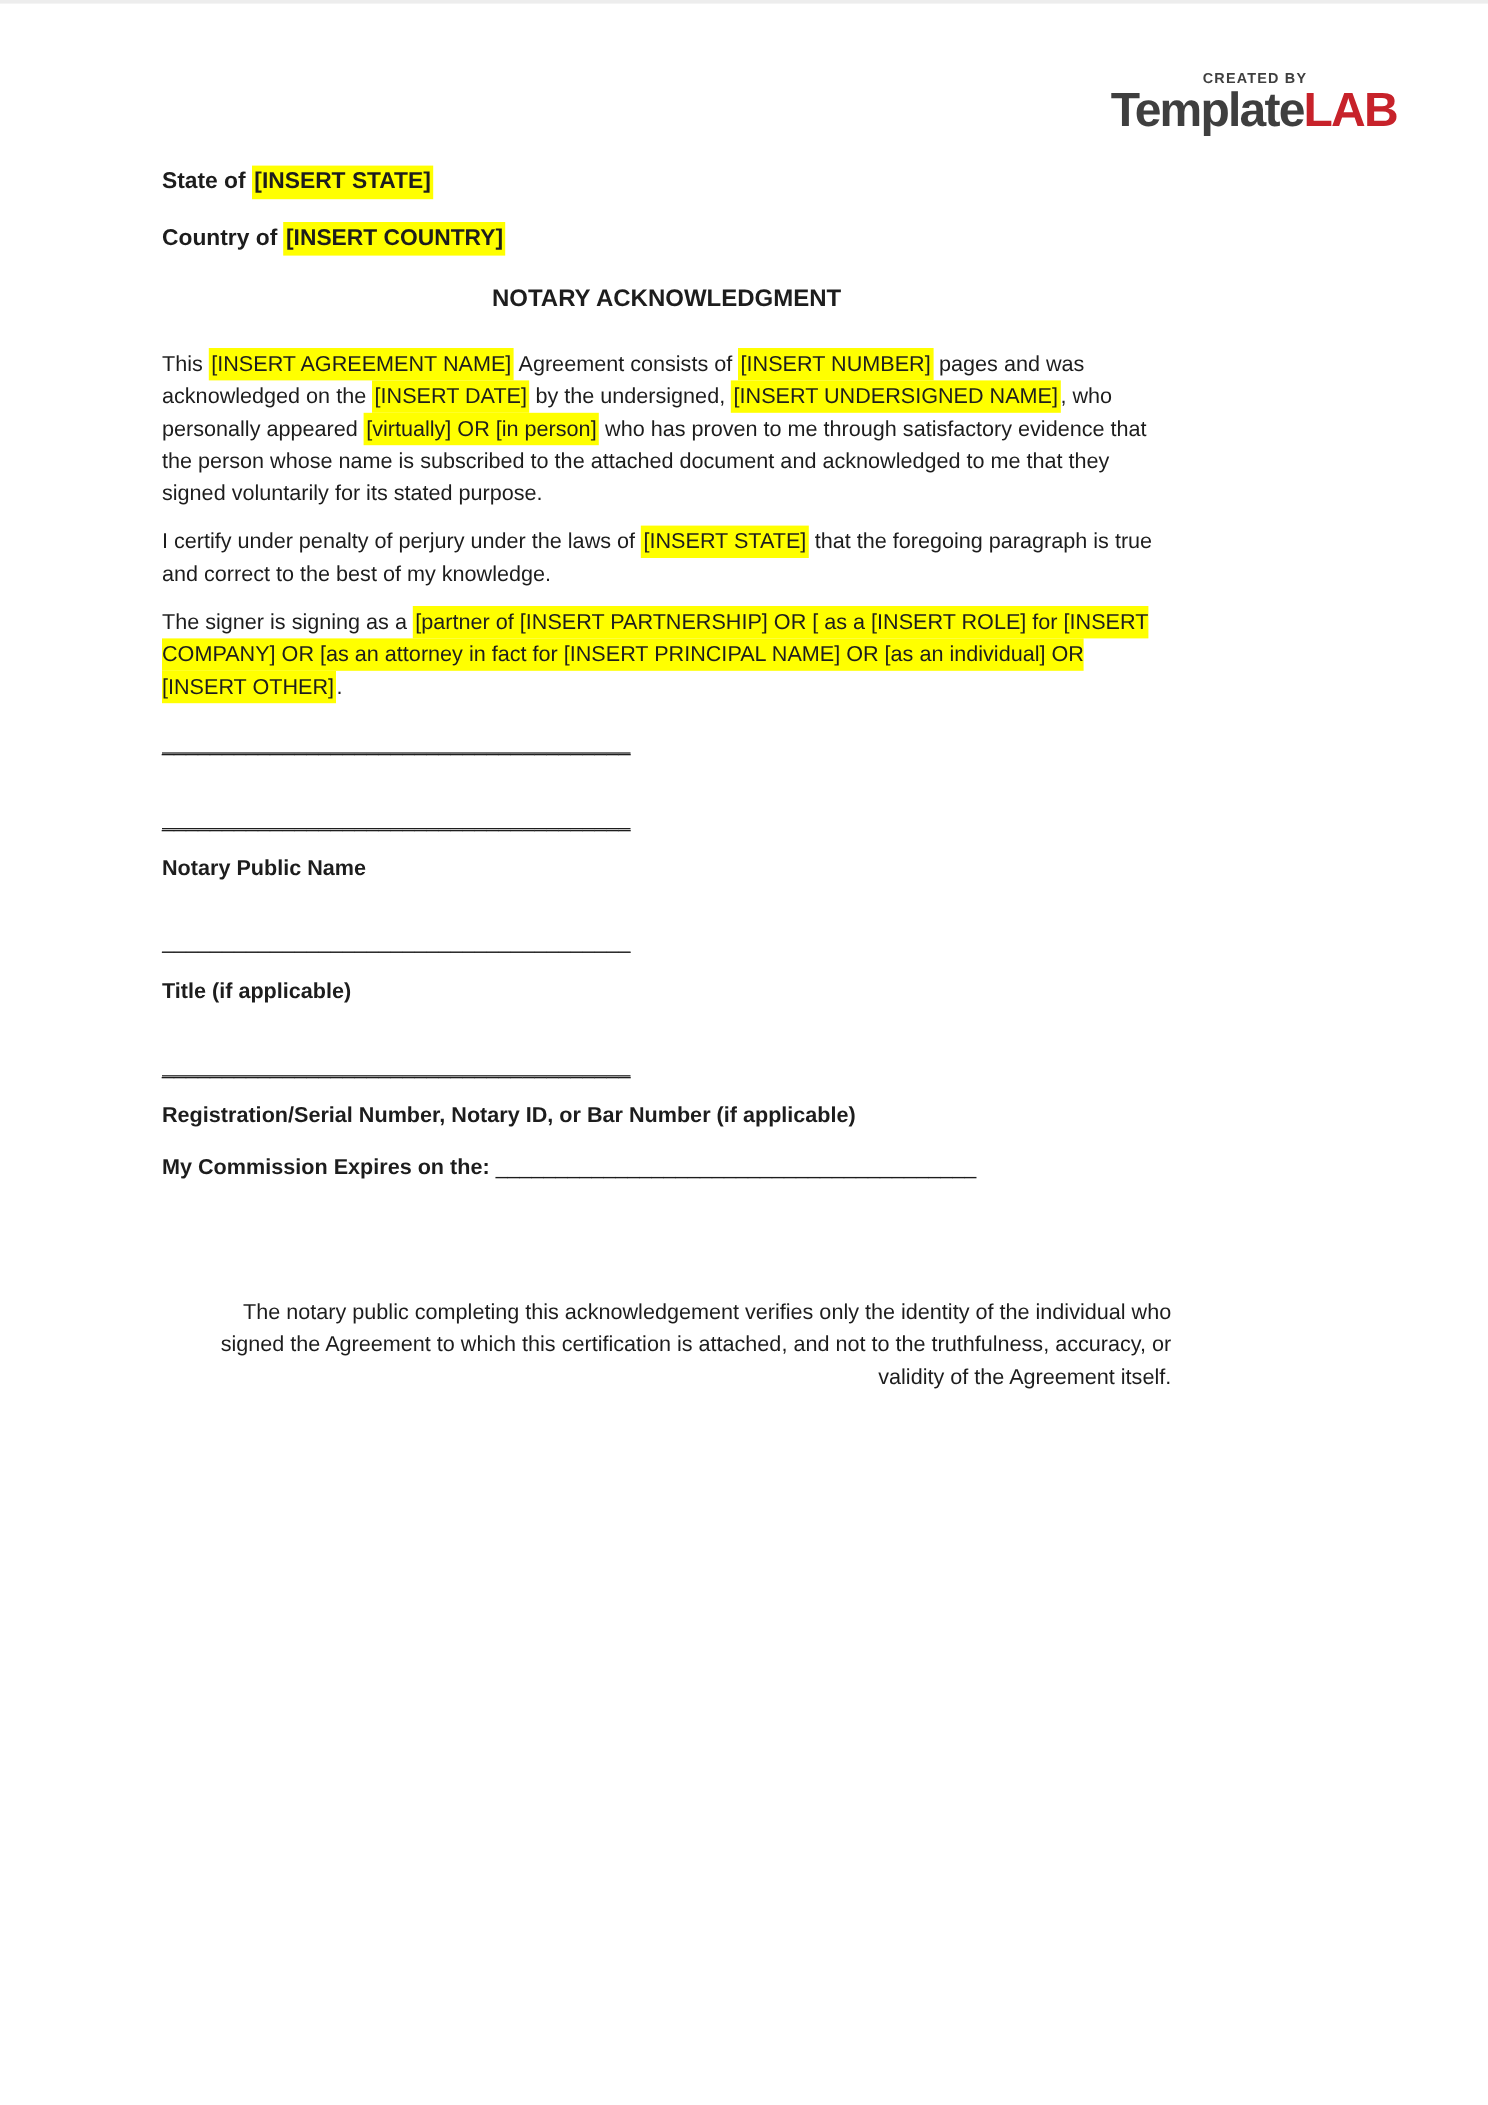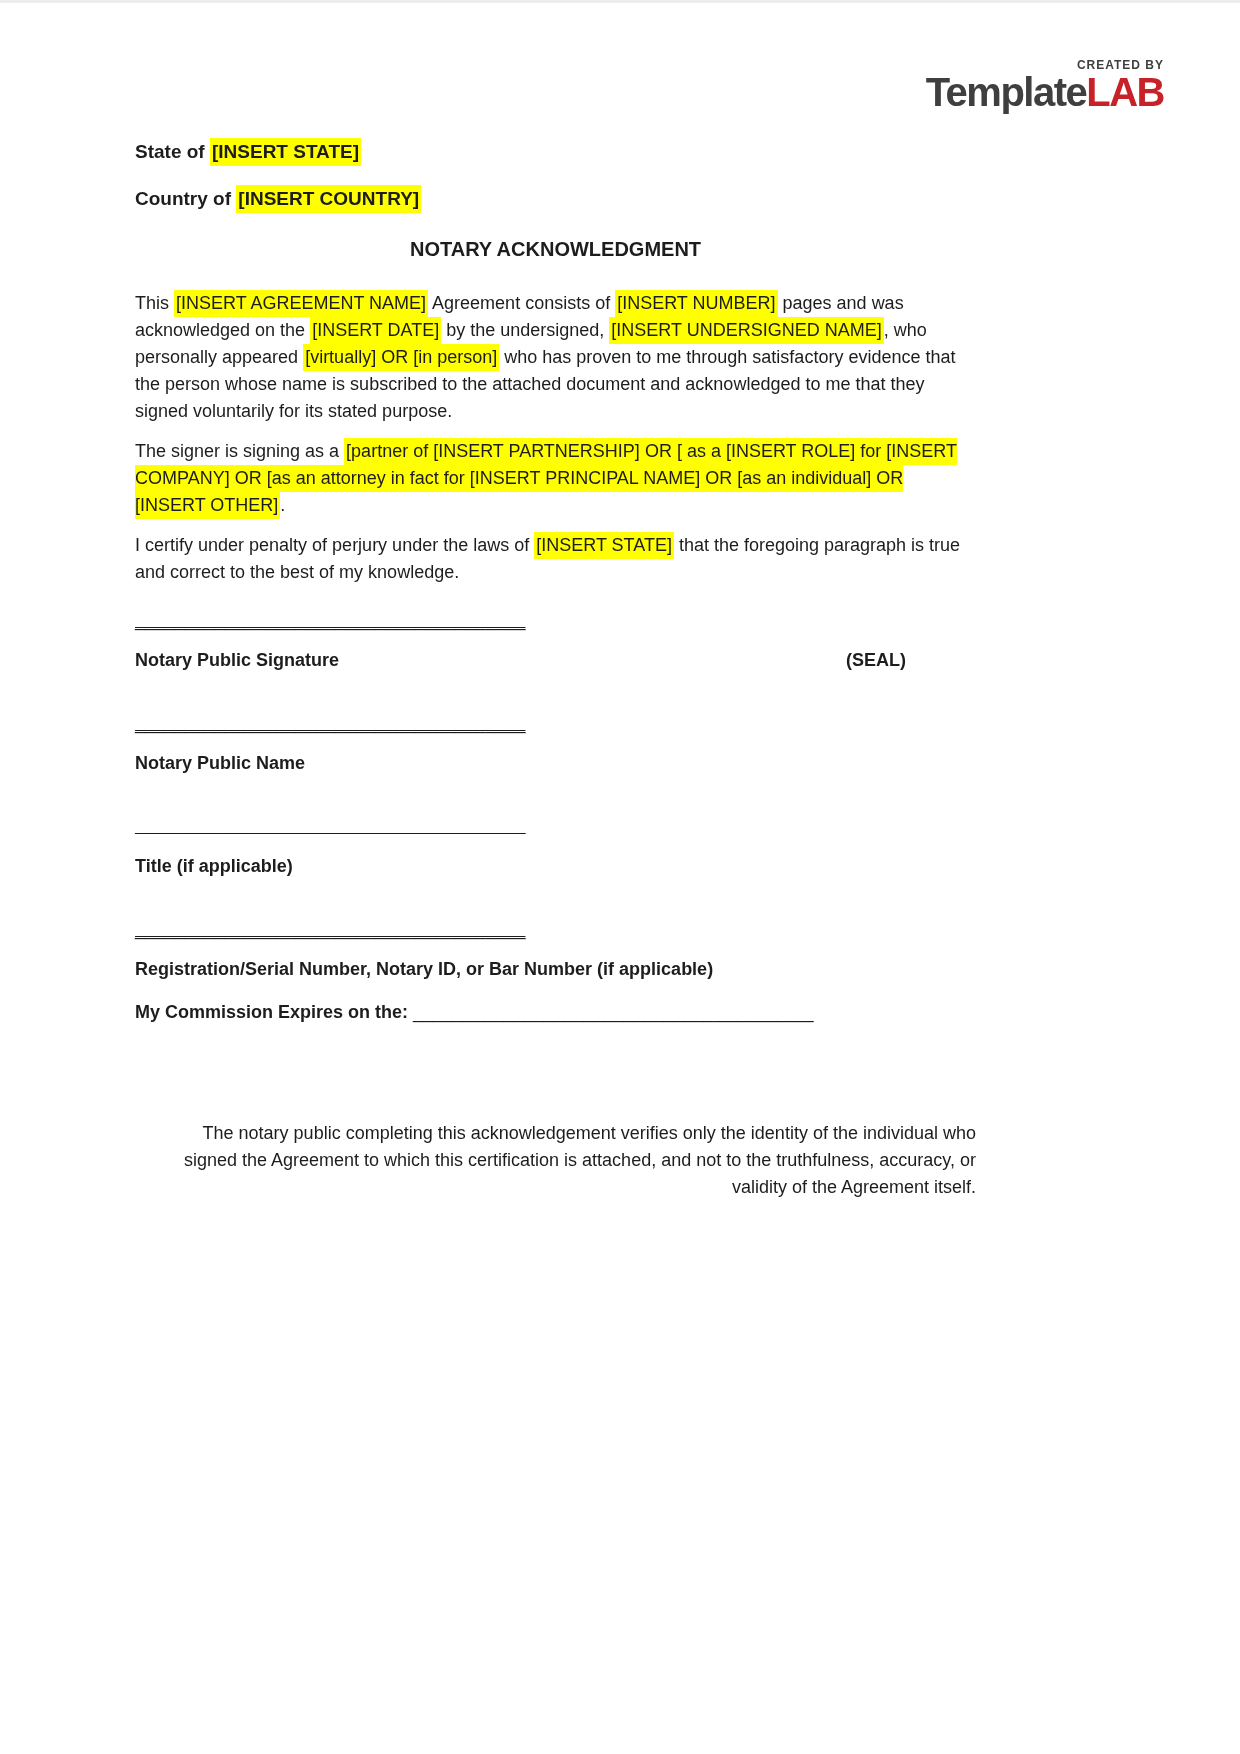--- a/index.html
+++ b/index.html
@@ -8,21 +8,21 @@
     width:1240px;height:1754px;
     background:#ffffff;
     border-top:3px solid #ededed;
     box-sizing:border-box;
     font-family:"Liberation Sans",sans-serif;
     color:#1d1d1d;
     overflow:hidden;
   }
   .logo{
     position:absolute;top:56px;right:76px;
-    text-align:right;line-height:1;
+    text-align:center;line-height:1;
   }
   .logo .created-by{
     display:block;
     font-size:12px;font-weight:bold;letter-spacing:1px;
     color:var(--brand-primary);
     margin:0 0 1px 2px;
   }
   .logo .brand{
     font-size:40px;font-weight:bold;letter-spacing:-1.5px;
   }
@@ -77,30 +77,26 @@
   <div class="content">
 
     <div class="hdr-line"><span>State of </span><span class="hl">[INSERT STATE]</span></div>
 
     <div class="hdr-line"><span>Country of </span><span class="hl">[INSERT COUNTRY]</span></div>
 
     <div class="doc-title">NOTARY ACKNOWLEDGMENT</div>
 
     <p class="body-par"><span>This </span><span class="hl">[INSERT AGREEMENT NAME]</span><span> Agreement consists of </span><span class="hl">[INSERT NUMBER]</span><span> pages and was acknowledged on the </span><span class="hl">[INSERT DATE]</span><span> by the undersigned, </span><span class="hl">[INSERT UNDERSIGNED NAME]</span><span>, who personally appeared </span><span class="hl">[virtually] OR [in person]</span><span> who has proven to me through satisfactory evidence that the person whose name is subscribed to the attached document and acknowledged to me that they signed voluntarily for its stated purpose.</span></p>
 
+    <p class="body-par"><span>I certify under penalty of perjury under the laws of </span><span class="hl">[INSERT STATE]</span><span> that the foregoing paragraph is true and correct to the best of my knowledge.</span></p>
+
     <p class="body-par"><span>The signer is signing as a </span><span class="hl">[partner of [INSERT PARTNERSHIP] OR [ as a [INSERT ROLE] for [INSERT COMPANY] OR [as an attorney in fact for [INSERT PRINCIPAL NAME] OR [as an individual] OR [INSERT OTHER]</span><span>.</span></p>
-
-    <p class="body-par"><span>I certify under penalty of perjury under the laws of </span><span class="hl">[INSERT STATE]</span><span> that the foregoing paragraph is true and correct to the best of my knowledge.</span></p>
 
 
     <div class="sig-line first">_______________________________________</div>
-    <div class="sig-label">
-        <span>Notary Public Signature</span>
-        <span class="seal">(SEAL)</span>
-      </div>
 
     <div class="sig-line">_______________________________________</div>
     <div class="sig-label">Notary Public Name</div>
 
     <div class="sig-line bold-line">_______________________________________</div>
     <div class="sig-label">Title (if applicable)</div>
 
     <div class="sig-line">_______________________________________</div>
     <div class="sig-label last">Registration/Serial Number, Notary ID, or Bar Number (if applicable)</div>
 

